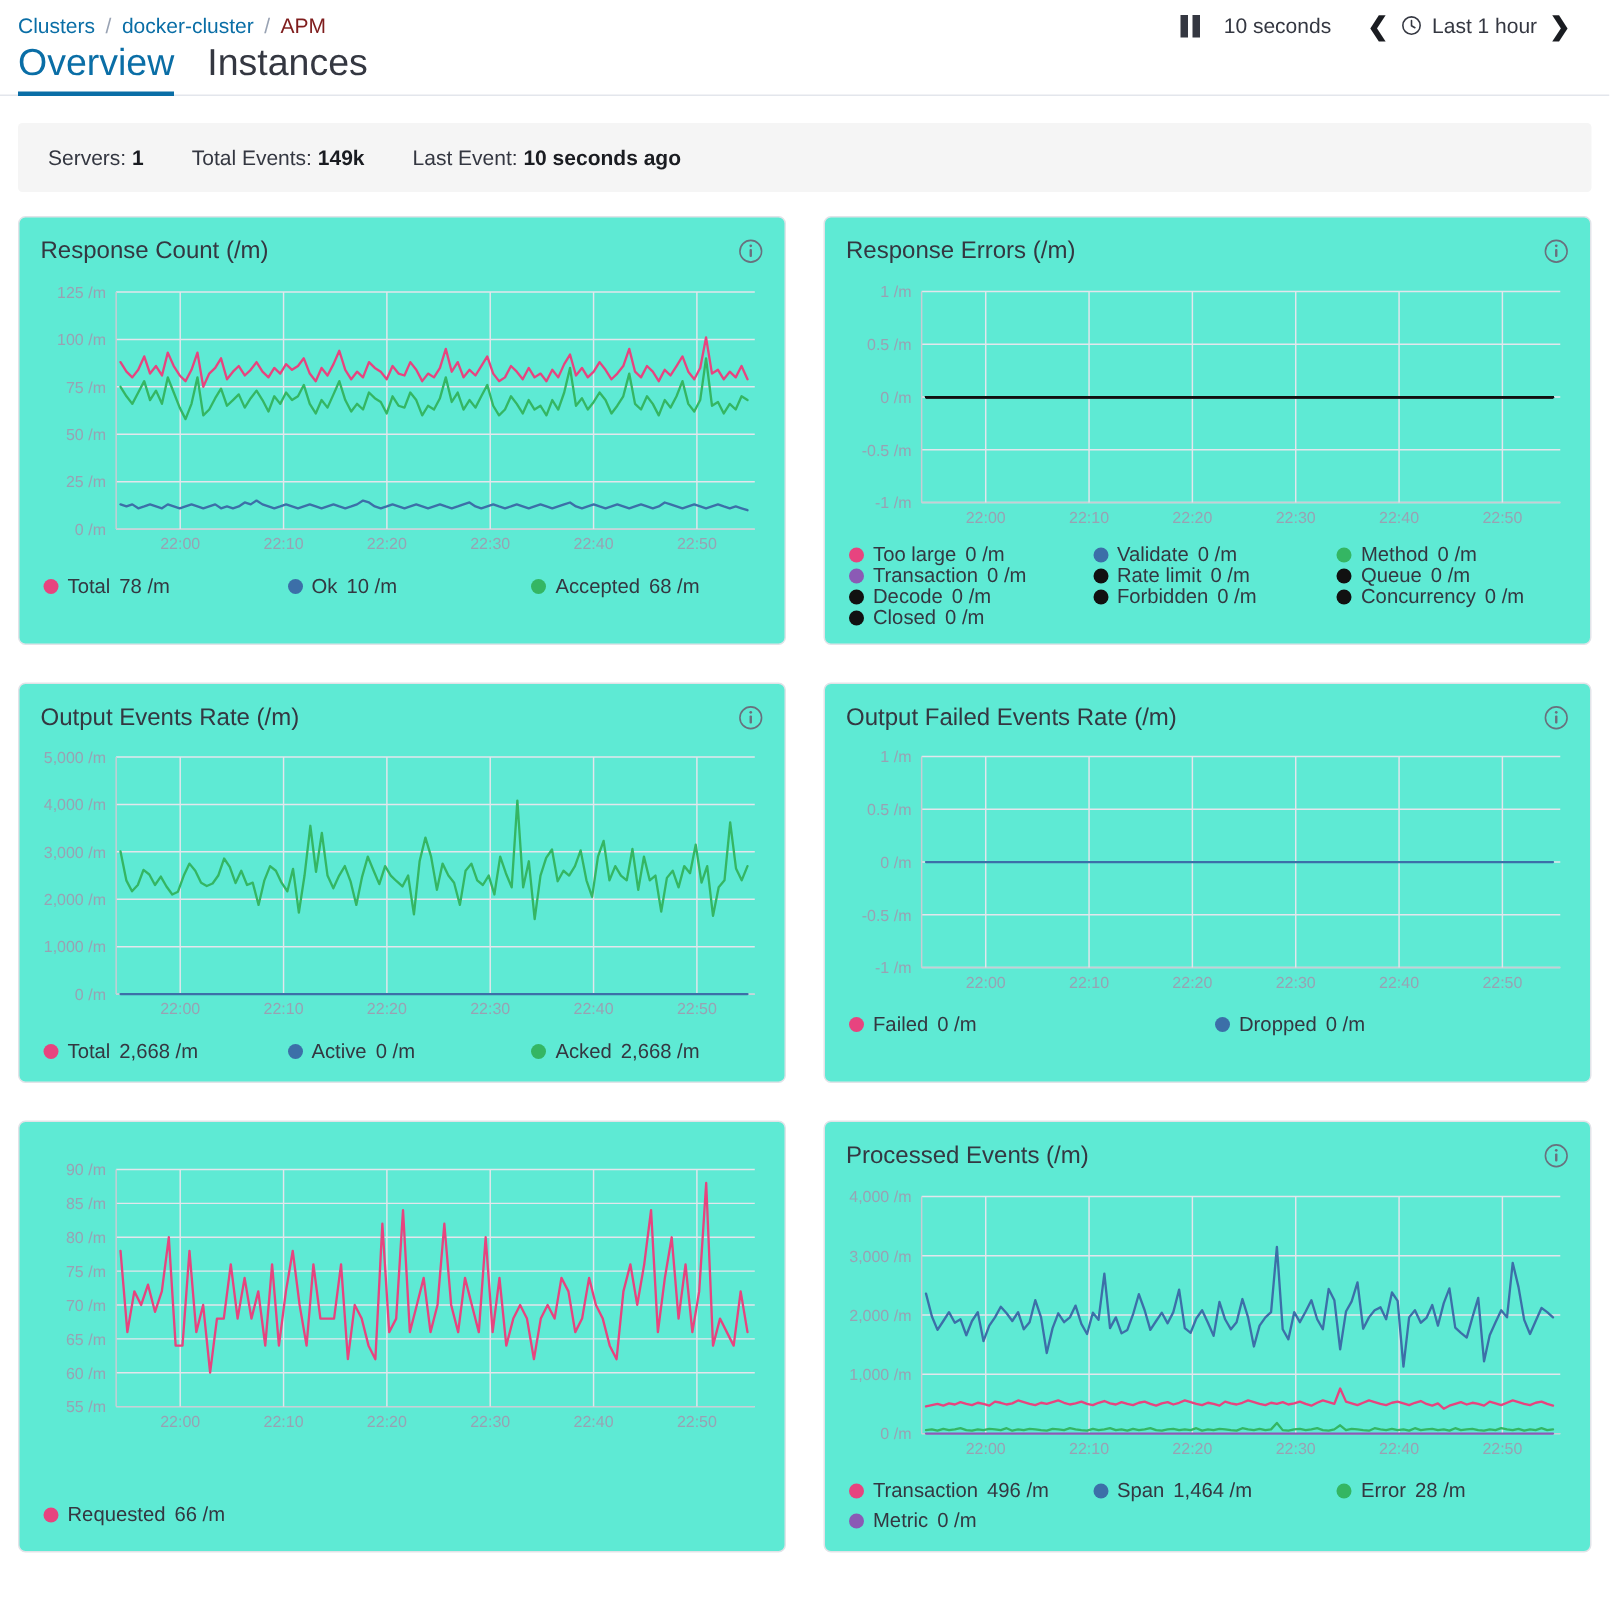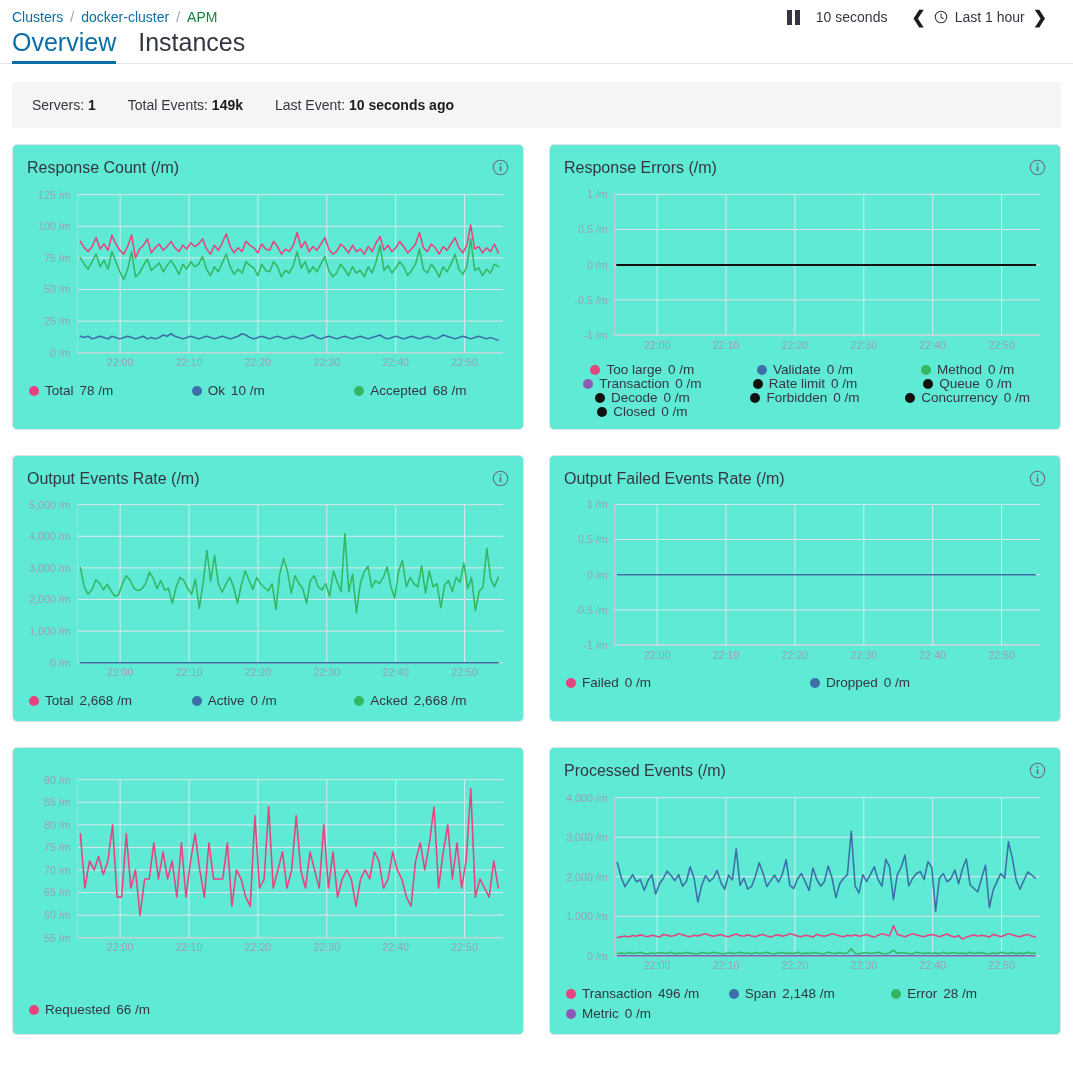--- a/index.html
+++ b/index.html
@@ -14,21 +14,21 @@
   .page { width: 1073px; height: 1075px; position: relative; overflow: hidden; }
 
   
   .header-row {
     display: flex; align-items: center; justify-content: space-between;
     padding: 6px 12px 0 12px; height: 28px;
   }
   .breadcrumb { display: flex; align-items: flex-end; font-size: 14px; }
   .bc-link { color: #0a6ea6; cursor: pointer; }
   .bc-sep { color: #98a2b3; margin: 0 7px; }
-  .bc-current { color: #15803d; }
+  .bc-current { color: #7f1d1d; }
 
   .time-controls { display: flex; align-items: center; gap: 0; font-size: 14px; padding-right: 6px; }
   .pause-btn { display: flex; gap: 3px; padding: 2px 6px; cursor: pointer; }
   .pause-bar { width: 5px; height: 15px; background: #343741; }
   .interval-label { color: #343741; margin: 0 16px 0 10px; white-space: nowrap; }
   .chev { padding: 2px 8px; cursor: pointer; color: #1a1c21; font-size: 17px; line-height: 1; font-weight: bold; }
   .range-btn { display: flex; align-items: center; gap: 7px; cursor: pointer; color: #343741; white-space: nowrap; }
   .clock-icon { width: 14px; height: 14px; display: block; }
 
   
@@ -73,21 +73,21 @@
   .axis-label { font-size: 11px; fill: #98a2b3; font-family: "Liberation Sans", sans-serif; }
   .gridline { stroke: #e3e6ec; stroke-width: 1; }
   .axisline { stroke: #c9cdd4; stroke-width: 1; }
   .series { fill: none; stroke-width: 1.6; stroke-linejoin: round; stroke-linecap: round; }
 
   
   .legend { display: grid; gap: 0 10px; margin-top: 6px; padding: 0 2px; }
   .legend.cols-3 { grid-template-columns: 1fr 1fr 1fr; }
   .legend.cols-2 { grid-template-columns: 1fr 1fr; }
   .legend.cols-1 { grid-template-columns: 1fr; margin-top: 40px; }
-  .legend.compact .leg-item { line-height: 14px; justify-content: center; }
+  .legend.compact .leg-item { line-height: 14px; }
   .leg-item {
     display: flex; align-items: center; gap: 6px;
     font-size: 13.5px; color: #343741; line-height: 20px; cursor: pointer;
     white-space: nowrap;
   }
   .leg-dot { width: 10px; height: 10px; border-radius: 50%; flex: none; }
   .leg-val { color: #343741; }
 </style>
 </head>
 <body>
@@ -503,21 +503,21 @@
         </div>
         <div class="legend cols-3">
           <div class="leg-item">
             <span class="leg-dot" style="background: rgb(231, 68, 127);"></span>
             <span>Transaction</span>
             <span class="leg-val">496 /m</span>
           </div>
           <div class="leg-item">
             <span class="leg-dot" style="background: rgb(60, 111, 168);"></span>
             <span>Span</span>
-            <span class="leg-val">2,148 /m</span>
+            <span class="leg-val">1,464 /m</span>
           </div>
           <div class="leg-item">
             <span class="leg-dot" style="background: rgb(52, 182, 99);"></span>
             <span>Error</span>
             <span class="leg-val">28 /m</span>
           </div>
           <div class="leg-item">
             <span class="leg-dot" style="background: rgb(139, 90, 181);"></span>
             <span>Metric</span>
             <span class="leg-val">0 /m</span>

